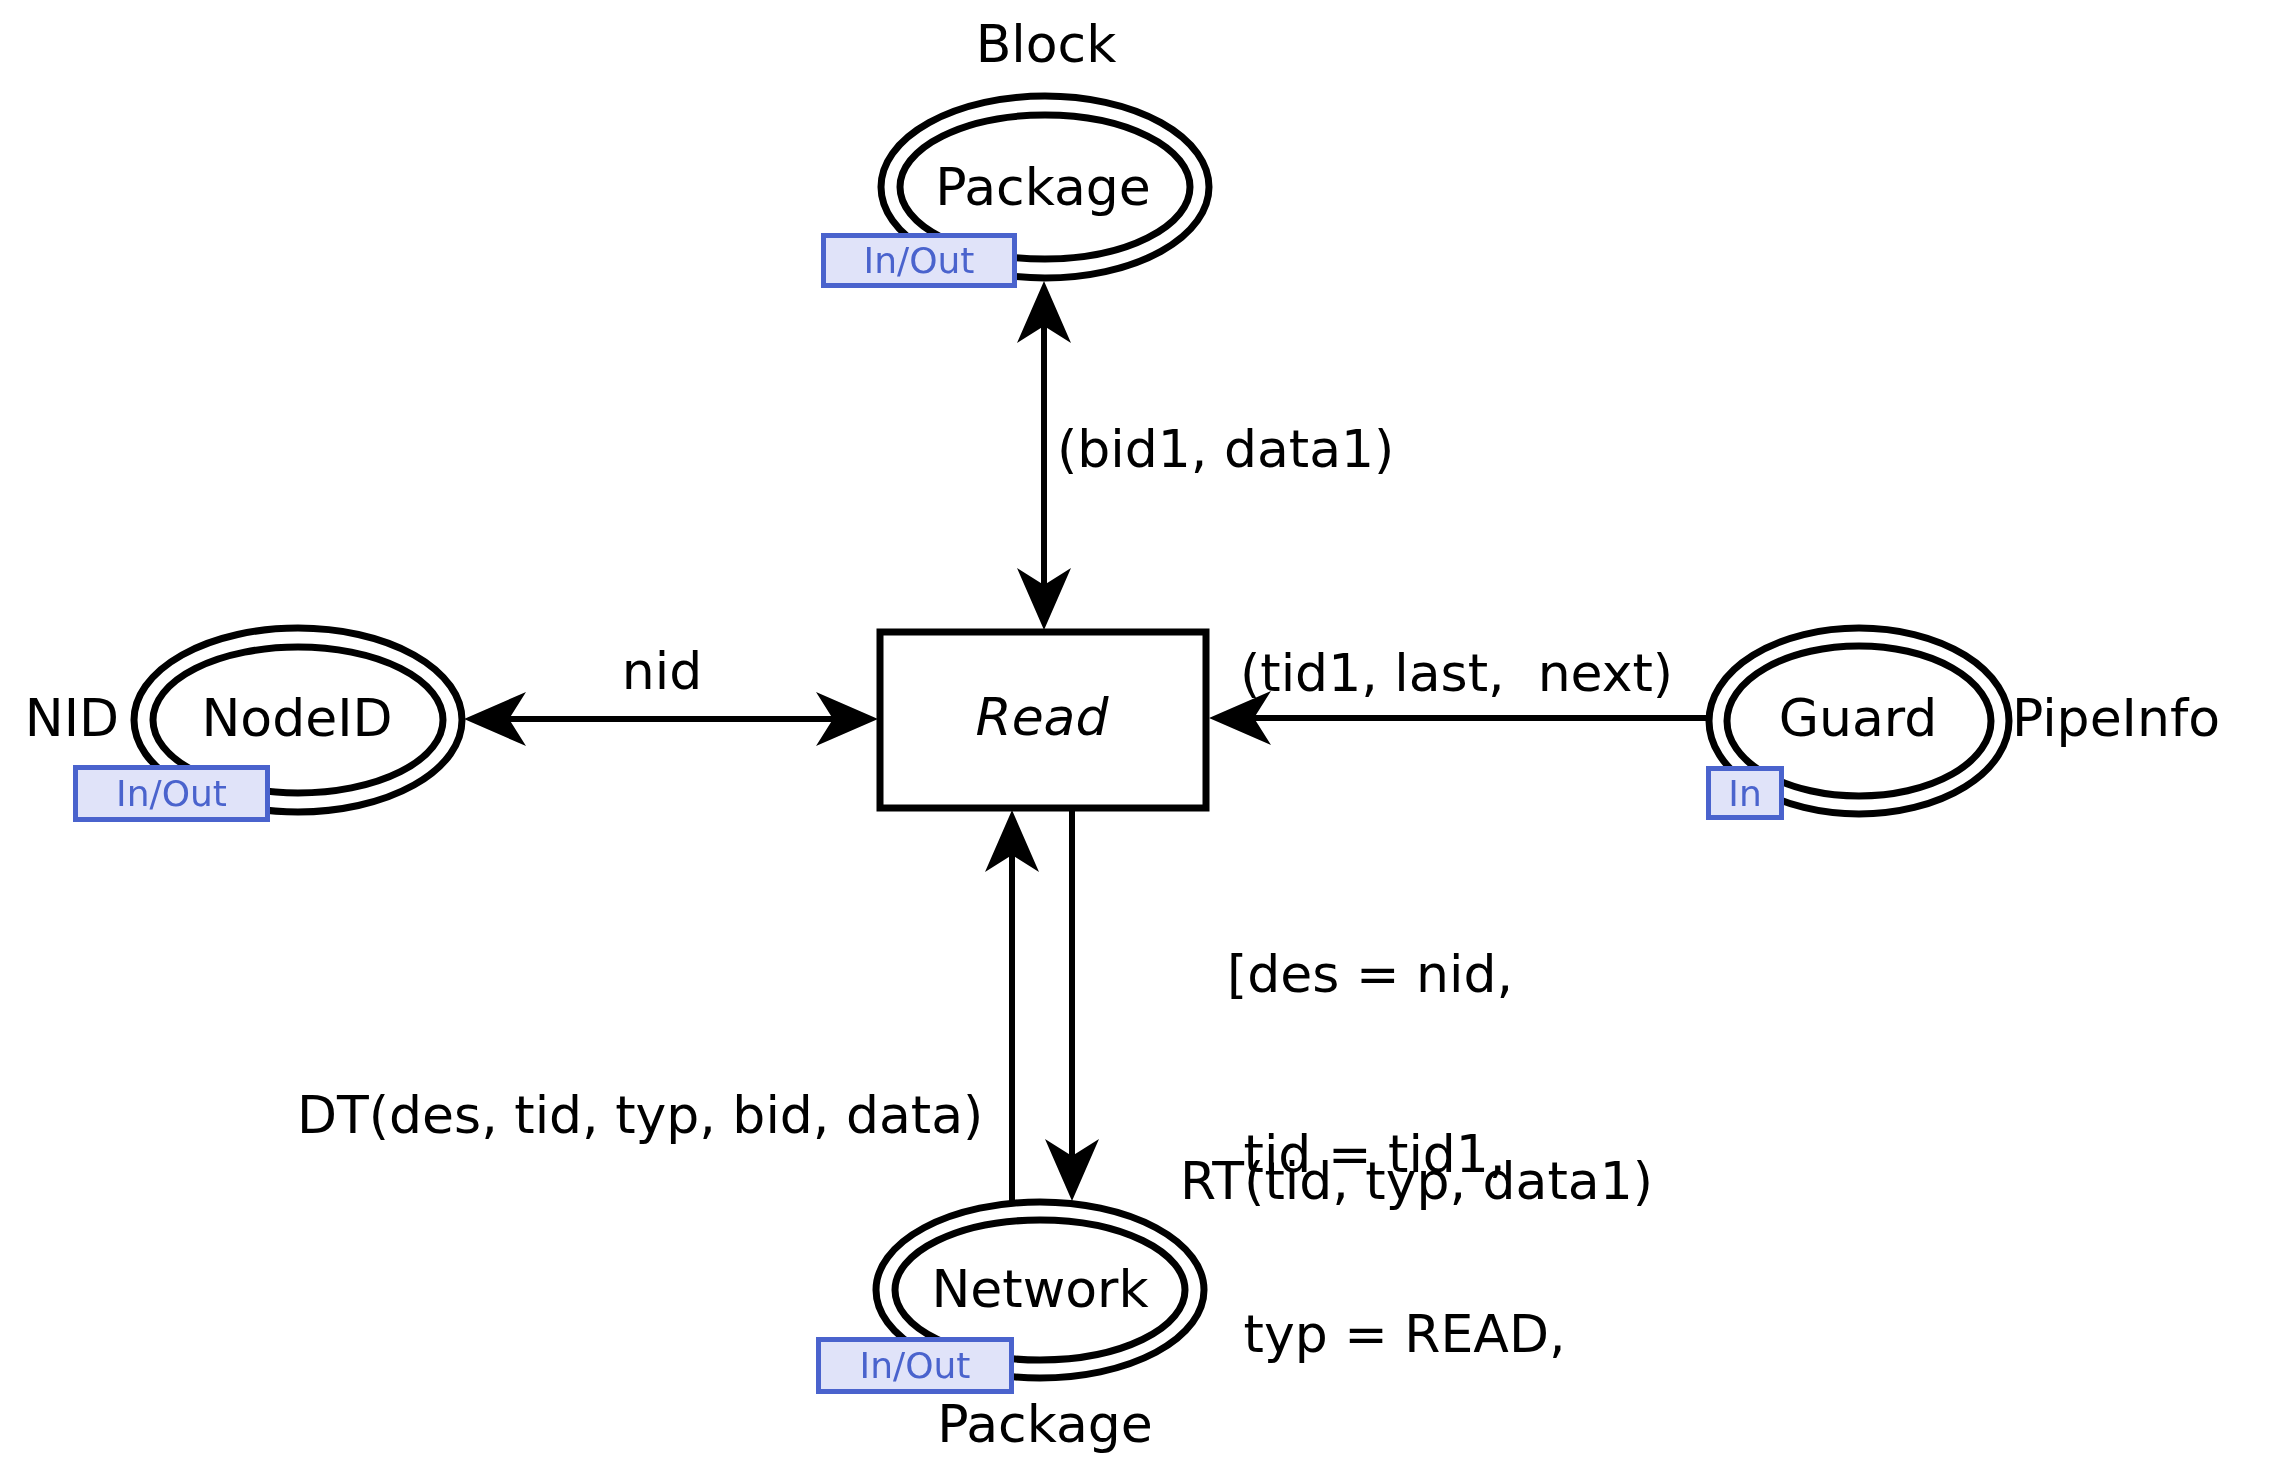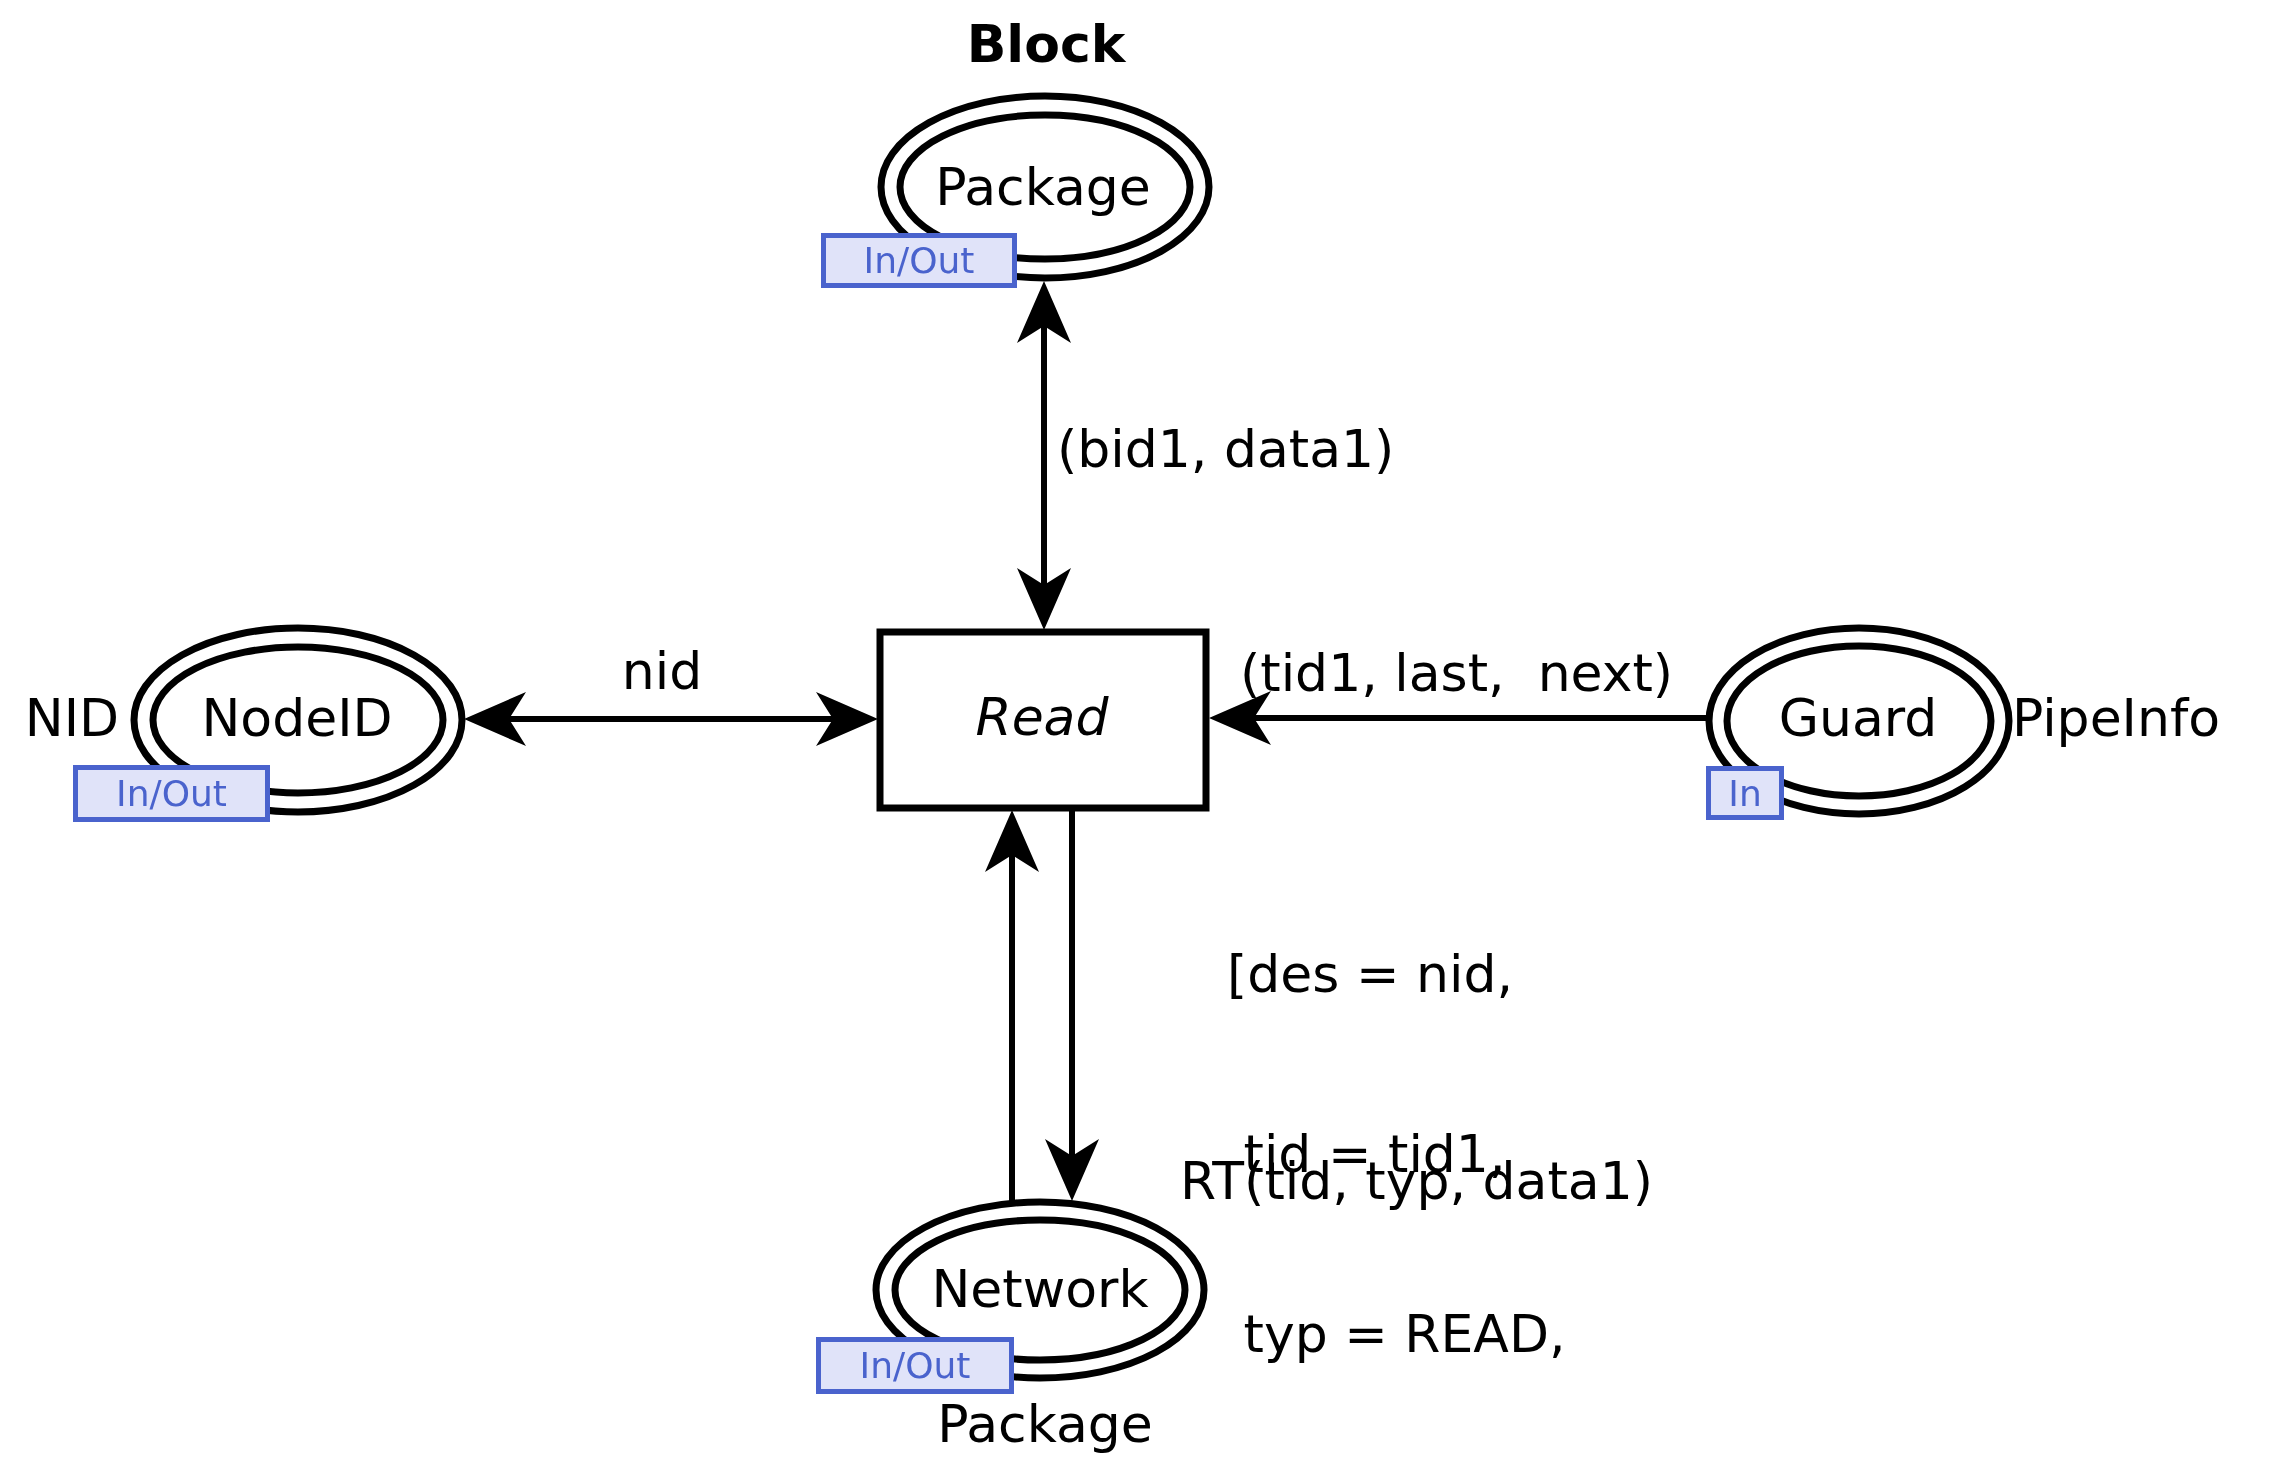--- a/index.html
+++ b/index.html
@@ -86,21 +86,21 @@
       <line x1="1012" y1="830" x2="1012" y2="1203" stroke="#000000" stroke-width="6"></line>
       <polygon points="1012,810 985,872 1012,855 1039,872"></polygon>
     </g>
 
     <g fill="#000000">
       <line x1="1072" y1="810" x2="1072" y2="1180" stroke="#000000" stroke-width="6"></line>
       <polygon points="1072,1201 1045,1139 1072,1156 1099,1139"></polygon>
     </g>
   </svg>
 
-  <div class="lbl ctr" style="left:1046px;top:45px;font-weight:bold;">Block</div>
+  <div class="lbl ctr" style="left:1046px;top:45px;">Block</div>
   <div class="lbl ctr" style="left:1043px;top:188px;">Package</div>
   <div class="tag" style="left:821px;top:233px;min-width:196px;height:55px;">In/Out</div>
 
   <div class="lbl" style="left:1057px;top:420px;">(bid1, data1)</div>
 
   <div class="lbl ctr" style="left:72px;top:719px;">NID</div>
   <div class="lbl ctr" style="left:297px;top:719px;">NodeID</div>
   <div class="tag" style="left:73px;top:765px;min-width:197px;height:57px;">In/Out</div>
 
   <div class="lbl ctr" style="left:662px;top:672px;">nid</div>
@@ -114,20 +114,21 @@
   <div class="tag" style="left:1706px;top:766px;min-width:78px;height:54px;">In</div>
 
   <div class="code">
     <div>[des = nid,</div>
     <div> tid = tid1,</div>
     <div> typ = READ,</div>
     
     
   </div>
 
+  <div class="lbl" style="left:297px;top:1086px;">DT(des, tid, typ, bid, data)</div>
 
   <div class="lbl" style="left:1180px;top:1152px;">RT(tid, typ, data1)</div>
 
   <div class="lbl ctr" style="left:1040px;top:1290px;">Network</div>
   <div class="tag" style="left:816px;top:1337px;min-width:198px;height:57px;">In/Out</div>
   <div class="lbl ctr" style="left:1045px;top:1425px;">Package</div>
 
 </div>
 
 </body></html>

